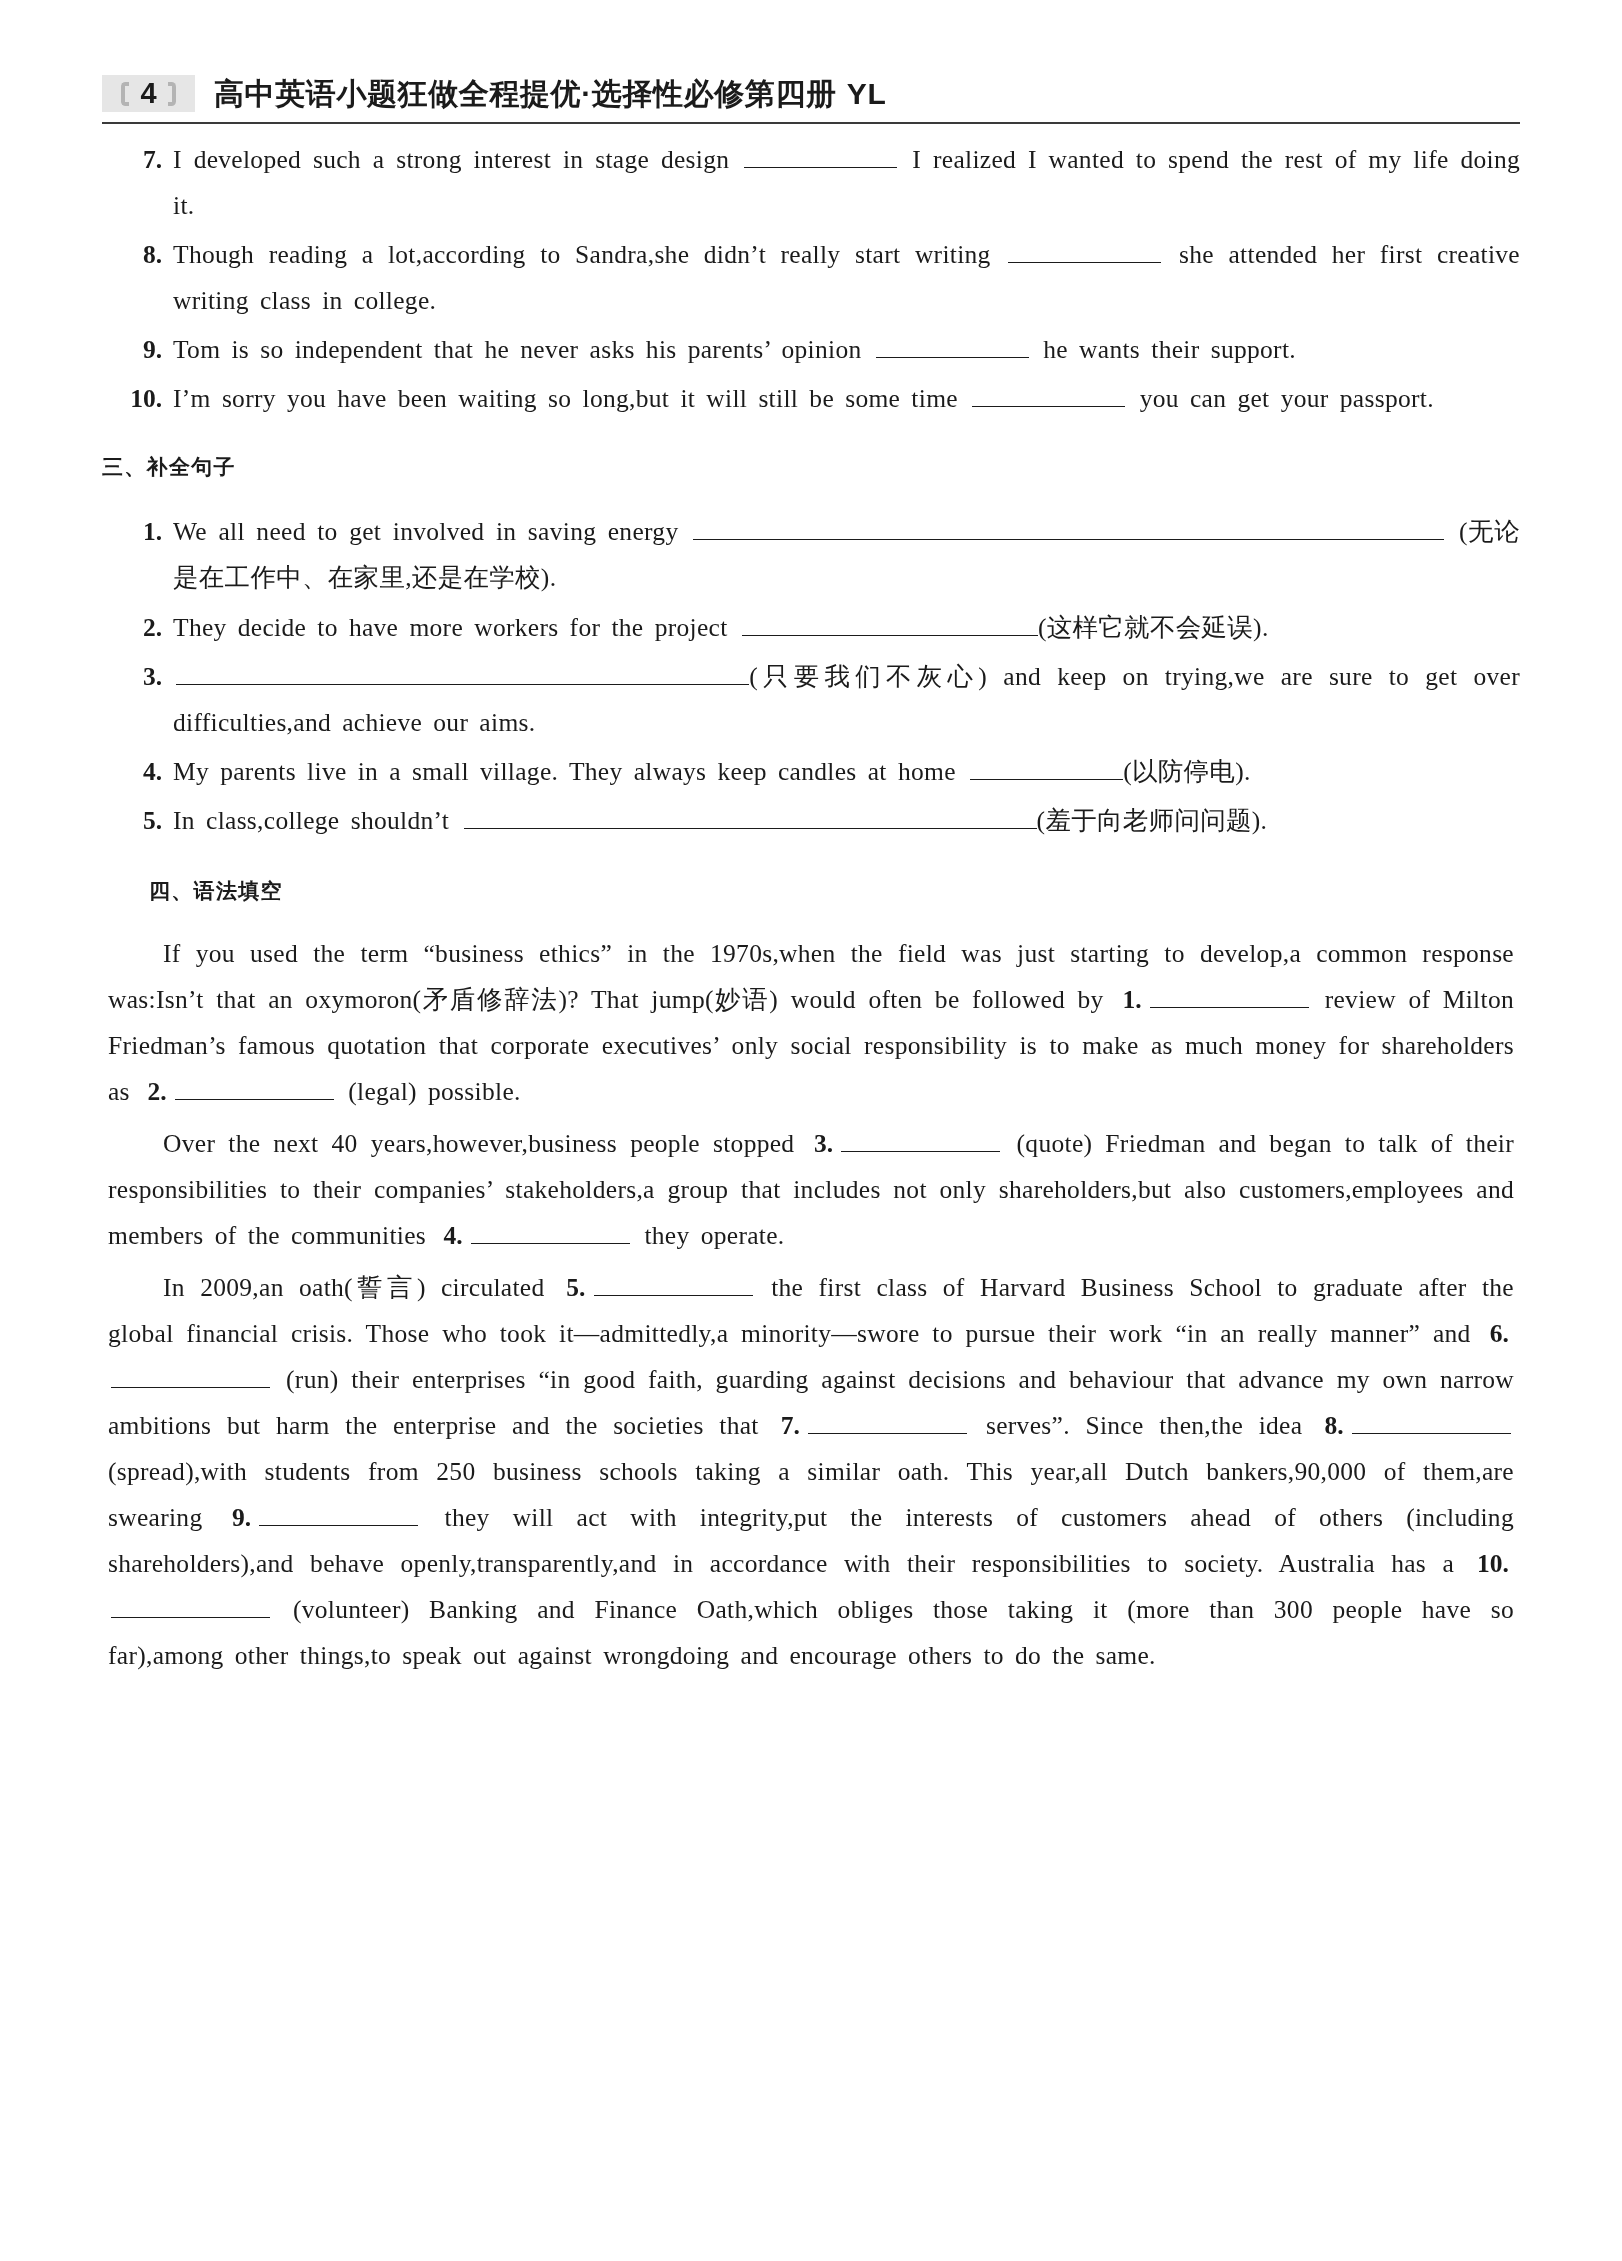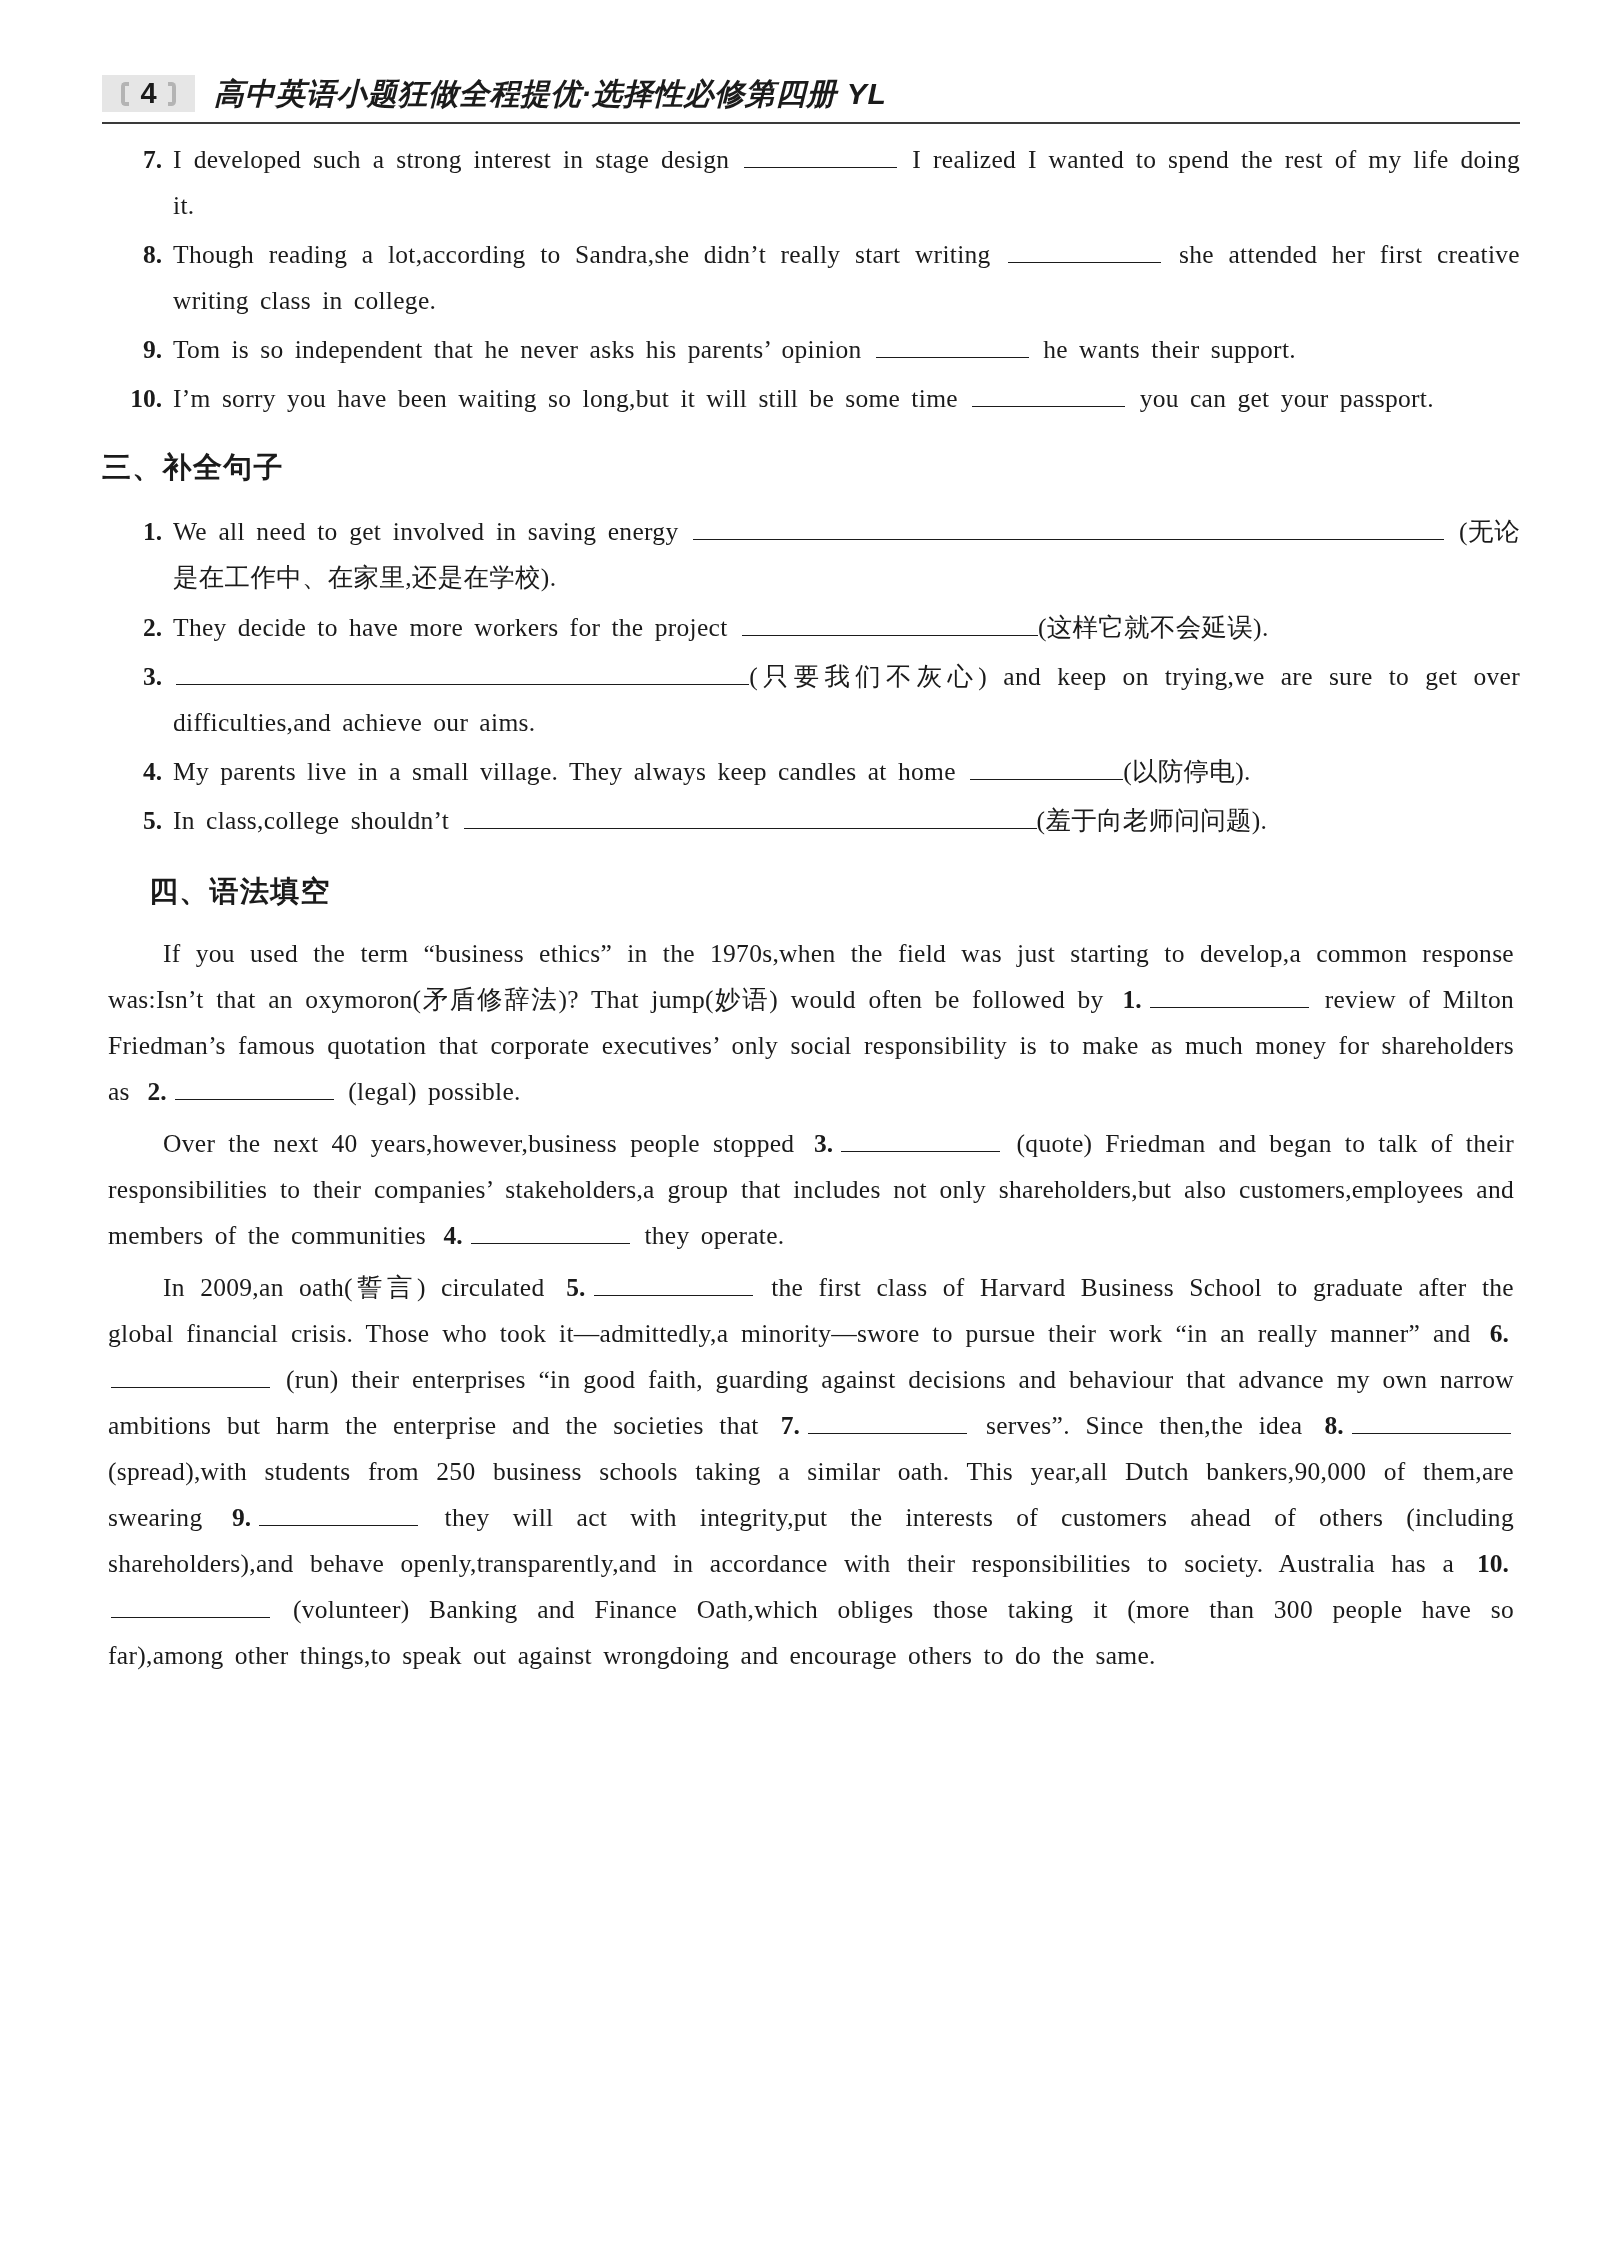--- a/index.html
+++ b/index.html
@@ -31,35 +31,34 @@
   .brk.r{border-left:0;border-radius:0 4.5px 4.5px 0;}
   .pnum{
     font-family:"Liberation Sans", sans-serif;
     font-weight:700;font-size:29px;line-height:37px;letter-spacing:0;
   }
   .btitle{
     font-family:"Liberation Sans", sans-serif;
     font-weight:700;font-size:30px;line-height:37px;
     letter-spacing:0.6px;word-spacing:1.3px;
     white-space:nowrap;
-    font-style:italic;
   }
   .hrule{border-top:2.5px solid #3a3a3a;margin-top:10.2px;}
   
   .list{margin-top:12.7px;}
   .s3list{margin-top:24px;}
   .item{position:relative;padding-left:71px;margin:3.2px 0;text-align:justify;}
   .inum{
     position:absolute;left:0;top:0;width:60px;
     text-align:right;font-weight:700;letter-spacing:0;
   }
   
   .sheading{
     font-family:"Liberation Sans", sans-serif;
-    font-weight:700;font-size:29px;line-height:36px;
+    font-weight:700;font-size:21px;line-height:36px;
     letter-spacing:1.3px;
     margin-top:27px;
   }
   .sheading.s4{margin-top:29px;margin-left:47px;}
   
   .paras{margin-top:21.6px;}
   .para{margin:6px;text-align:justify;text-indent:55px;}
   .bn{font-weight:700;margin:0 5.1px 0 6.4px;letter-spacing:0;}
   
   .blank{

